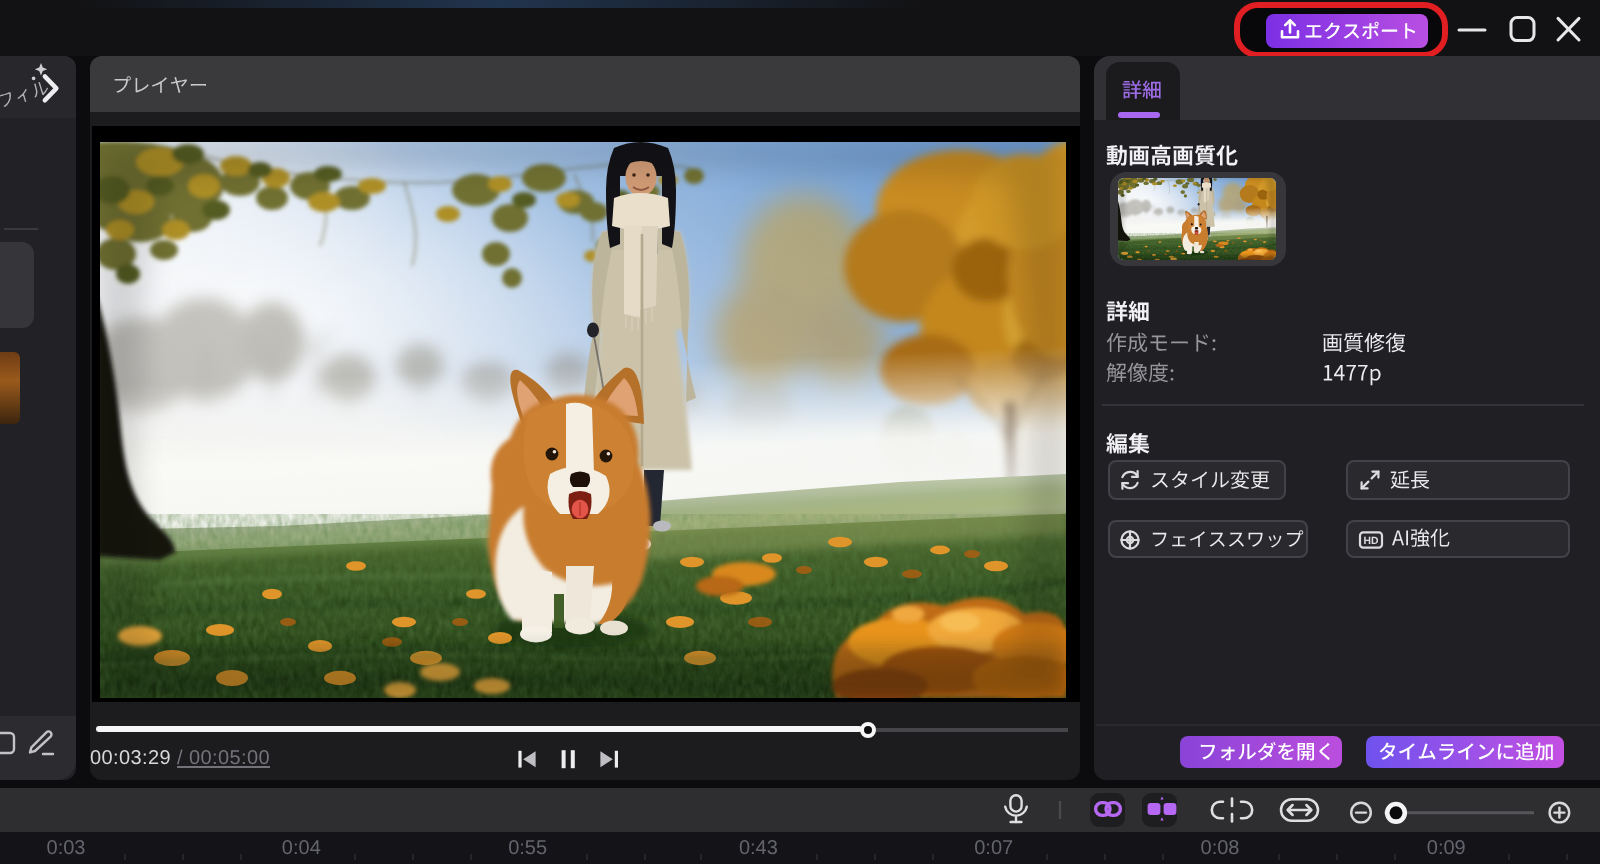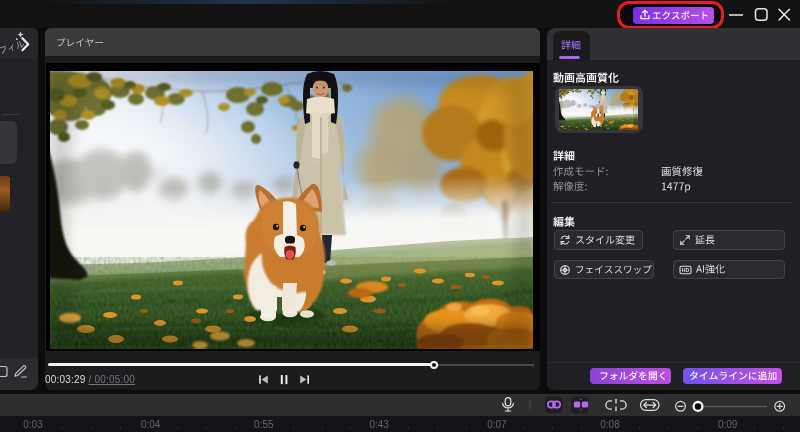--- a/index.html
+++ b/index.html
@@ -788,21 +788,21 @@
 <circle cx="203" cy="12.4" r="4.4" fill="#0a0a0c" stroke="#f4f4f6" stroke-width="2.3"></circle>
 </svg>
 <div class="abs" style="left:0;top:416px;width:800px;height:16px;background:#131318;"></div>
 <div class="abs" style="left:0;top:419px;width:728px;height:12px;font-size:10px;color:#64646d;">
       <span style="position:absolute;left:21.0px;top:0;width:24px;text-align:center;">0:03</span>
       <span style="position:absolute;left:136.4px;top:0;width:24px;text-align:right;">0:04</span>
       <span style="position:absolute;left:251.8px;top:0;width:24px;text-align:center;">0:55</span>
       <span style="position:absolute;left:367.20000000000005px;top:0;width:24px;text-align:center;">0:43</span>
       <span style="position:absolute;left:482.6px;top:0;width:24px;text-align:right;">0:07</span>
       <span style="position:absolute;left:598.0px;top:0;width:24px;text-align:center;">0:08</span>
-      <span style="position:absolute;left:713.4000000000001px;top:0;width:24px;text-align:right;">0:09</span>
+      <span style="position:absolute;left:713.4000000000001px;top:0;width:24px;text-align:left;">0:09</span>
     </div>
 <div class="abs" style="left:0;top:427px;width:800px;height:3px;">
       <span style="position:absolute;left:62px;top:0;width:1px;height:2.5px;background:#26262c;"></span>
       <span style="position:absolute;left:91px;top:0;width:1px;height:2.5px;background:#26262c;"></span>
       <span style="position:absolute;left:120px;top:0;width:1px;height:2.5px;background:#26262c;"></span>
       <span style="position:absolute;left:177px;top:0;width:1px;height:2.5px;background:#26262c;"></span>
       <span style="position:absolute;left:206px;top:0;width:1px;height:2.5px;background:#26262c;"></span>
       <span style="position:absolute;left:235px;top:0;width:1px;height:2.5px;background:#26262c;"></span>
       <span style="position:absolute;left:293px;top:0;width:1px;height:2.5px;background:#26262c;"></span>
       <span style="position:absolute;left:322px;top:0;width:1px;height:2.5px;background:#26262c;"></span>

